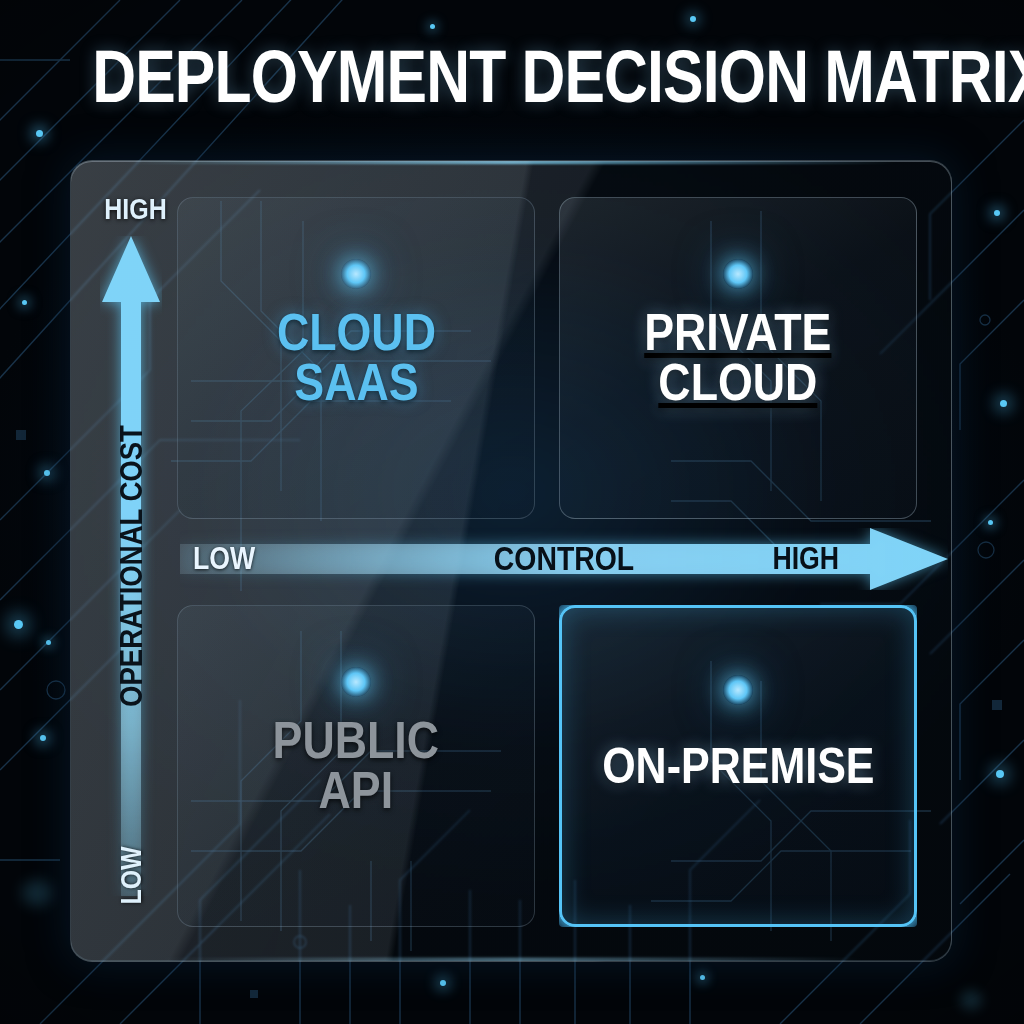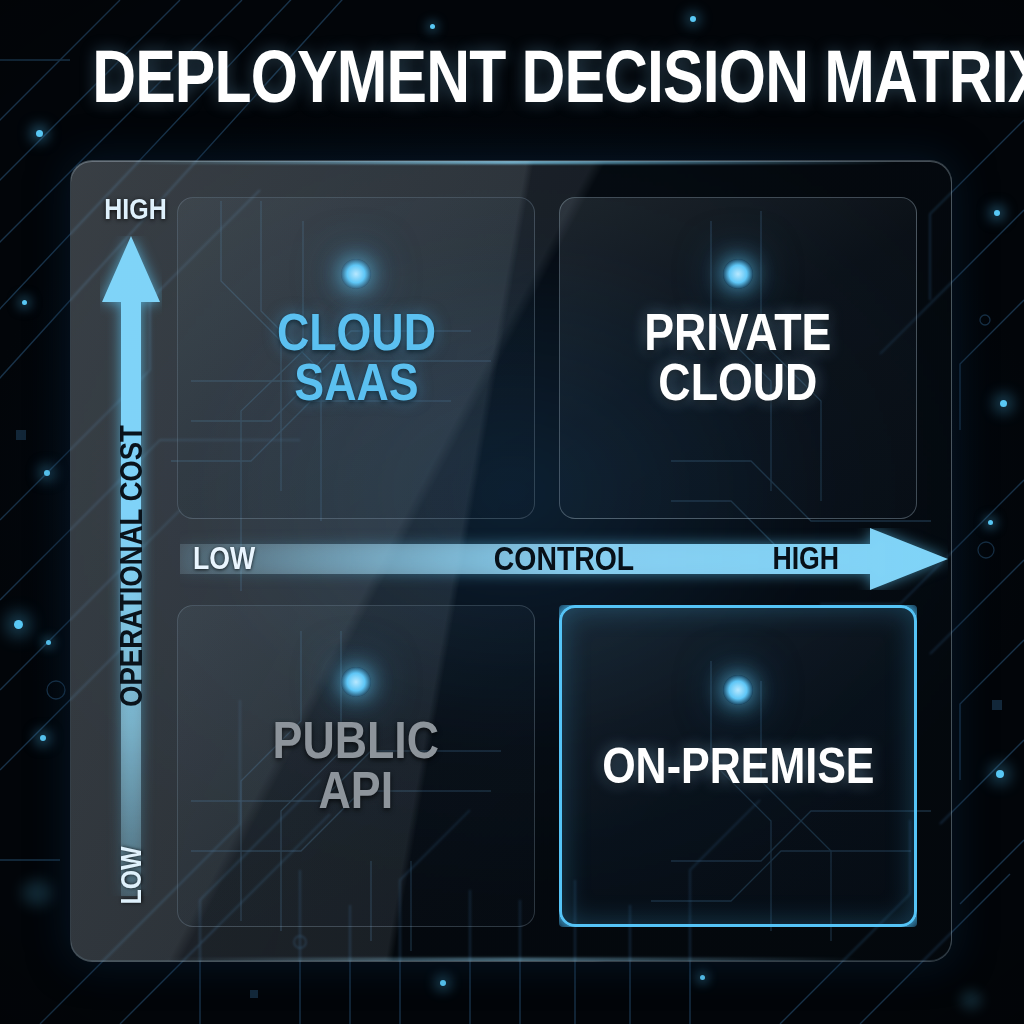--- a/index.html
+++ b/index.html
@@ -246,21 +246,21 @@
 
   <div class="sheen"></div>
 
   <div class="quad dim" style="left:106px;top:36px;width:358px;height:322px;">
     <div class="face"></div>
     <div class="qglow" style="top:62px;"></div>
     <div class="qlabel blue">CLOUD
 SAAS</div>
   </div>
 
-  <div class="quad" style="left:488px;top:36px;width:358px;height:322px;">
+  <div class="quad" style="left:488px;top:36px;width:358px;height:322px;text-decoration:underline;">
     <div class="face"></div>
     <div class="qglow" style="top:62px;"></div>
     <div class="qlabel white">PRIVATE
 CLOUD</div>
   </div>
 
   <div class="quad dim" style="left:106px;top:444px;width:358px;height:322px;">
     <div class="face"></div>
     <div class="qglow" style="top:62px;"></div>
     <div class="qlabel gray">PUBLIC

